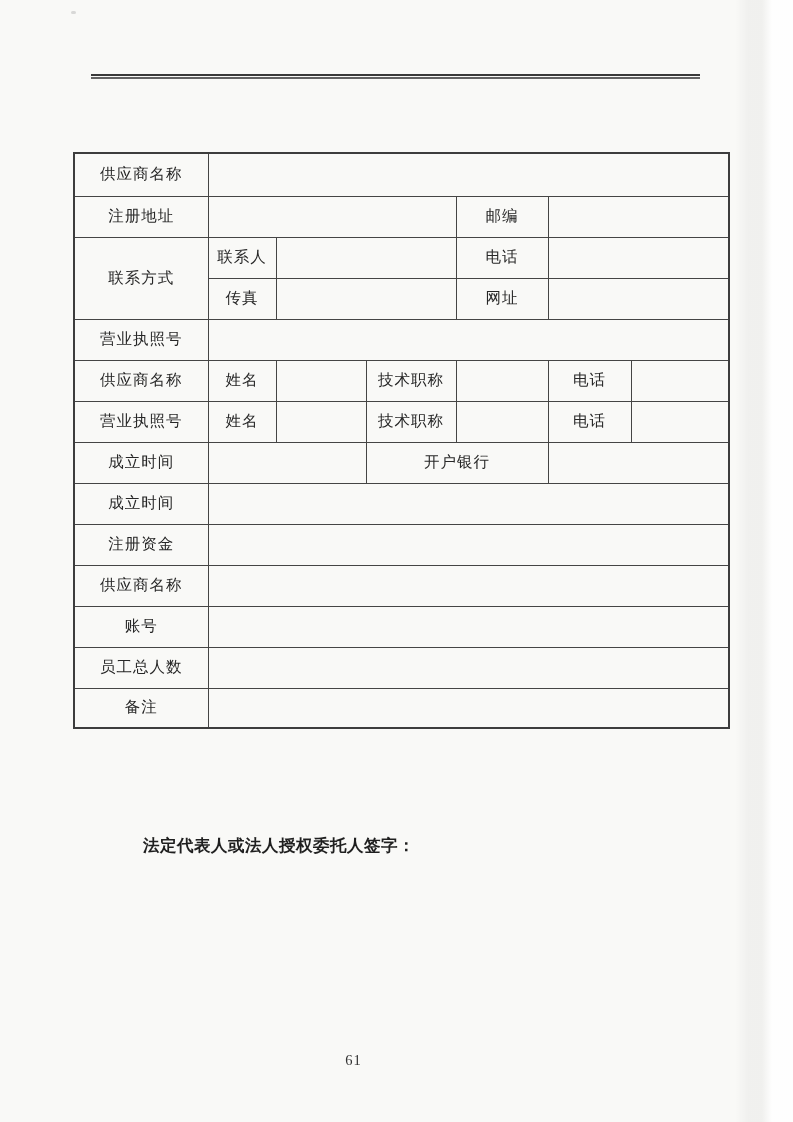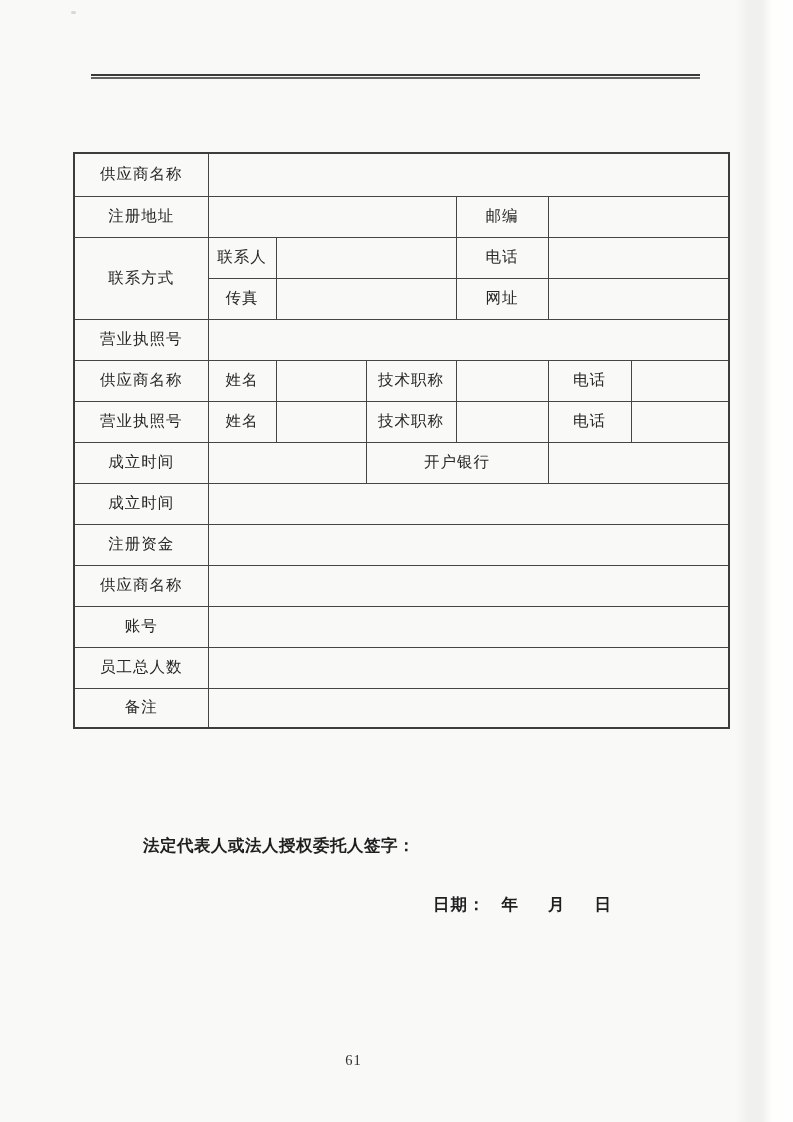--- a/index.html
+++ b/index.html
@@ -166,22 +166,16 @@
       <tr class="r-last">
         <td>备注</td>
         <td colspan="6"></td>
       </tr>
     </tbody>
   </table>
 
 
   <div class="footer-line sign-line">法定代表人或法人授权委托人签字：</div>
 
-  <div class="footer-line date-line">
-    <span>日期：</span>
-    <span class="y">年</span>
-    <span class="m">月</span>
-    <span class="d">日</span>
-  </div>
 
   <div class="page-number">61</div>
 
 </div>
 
 </body></html>

